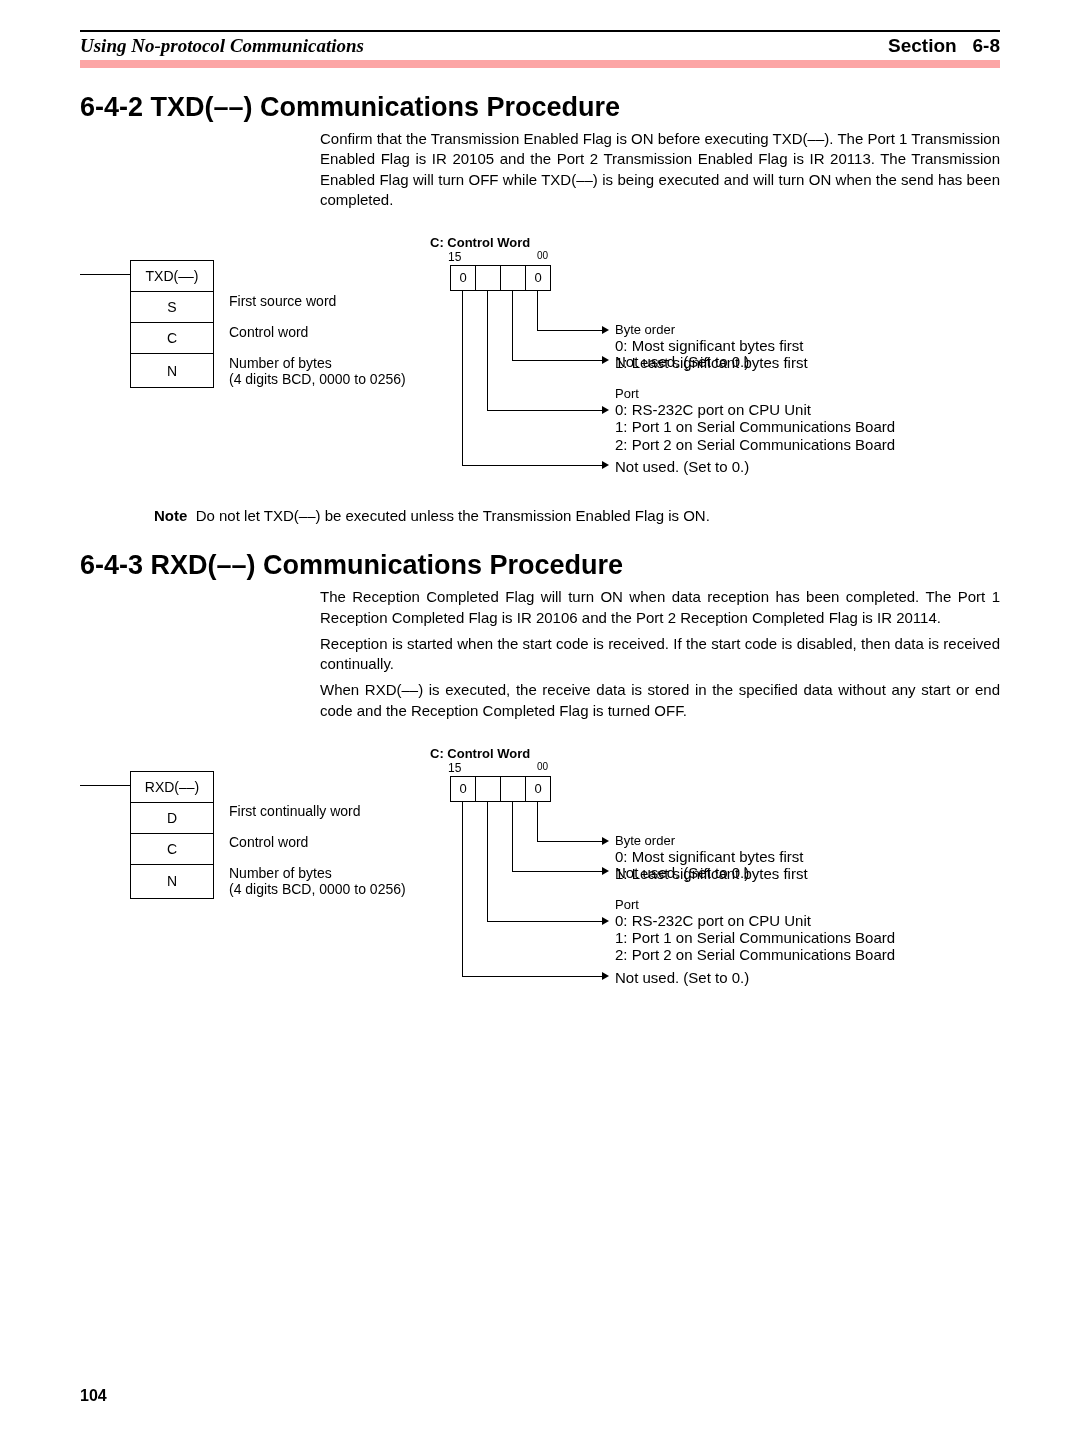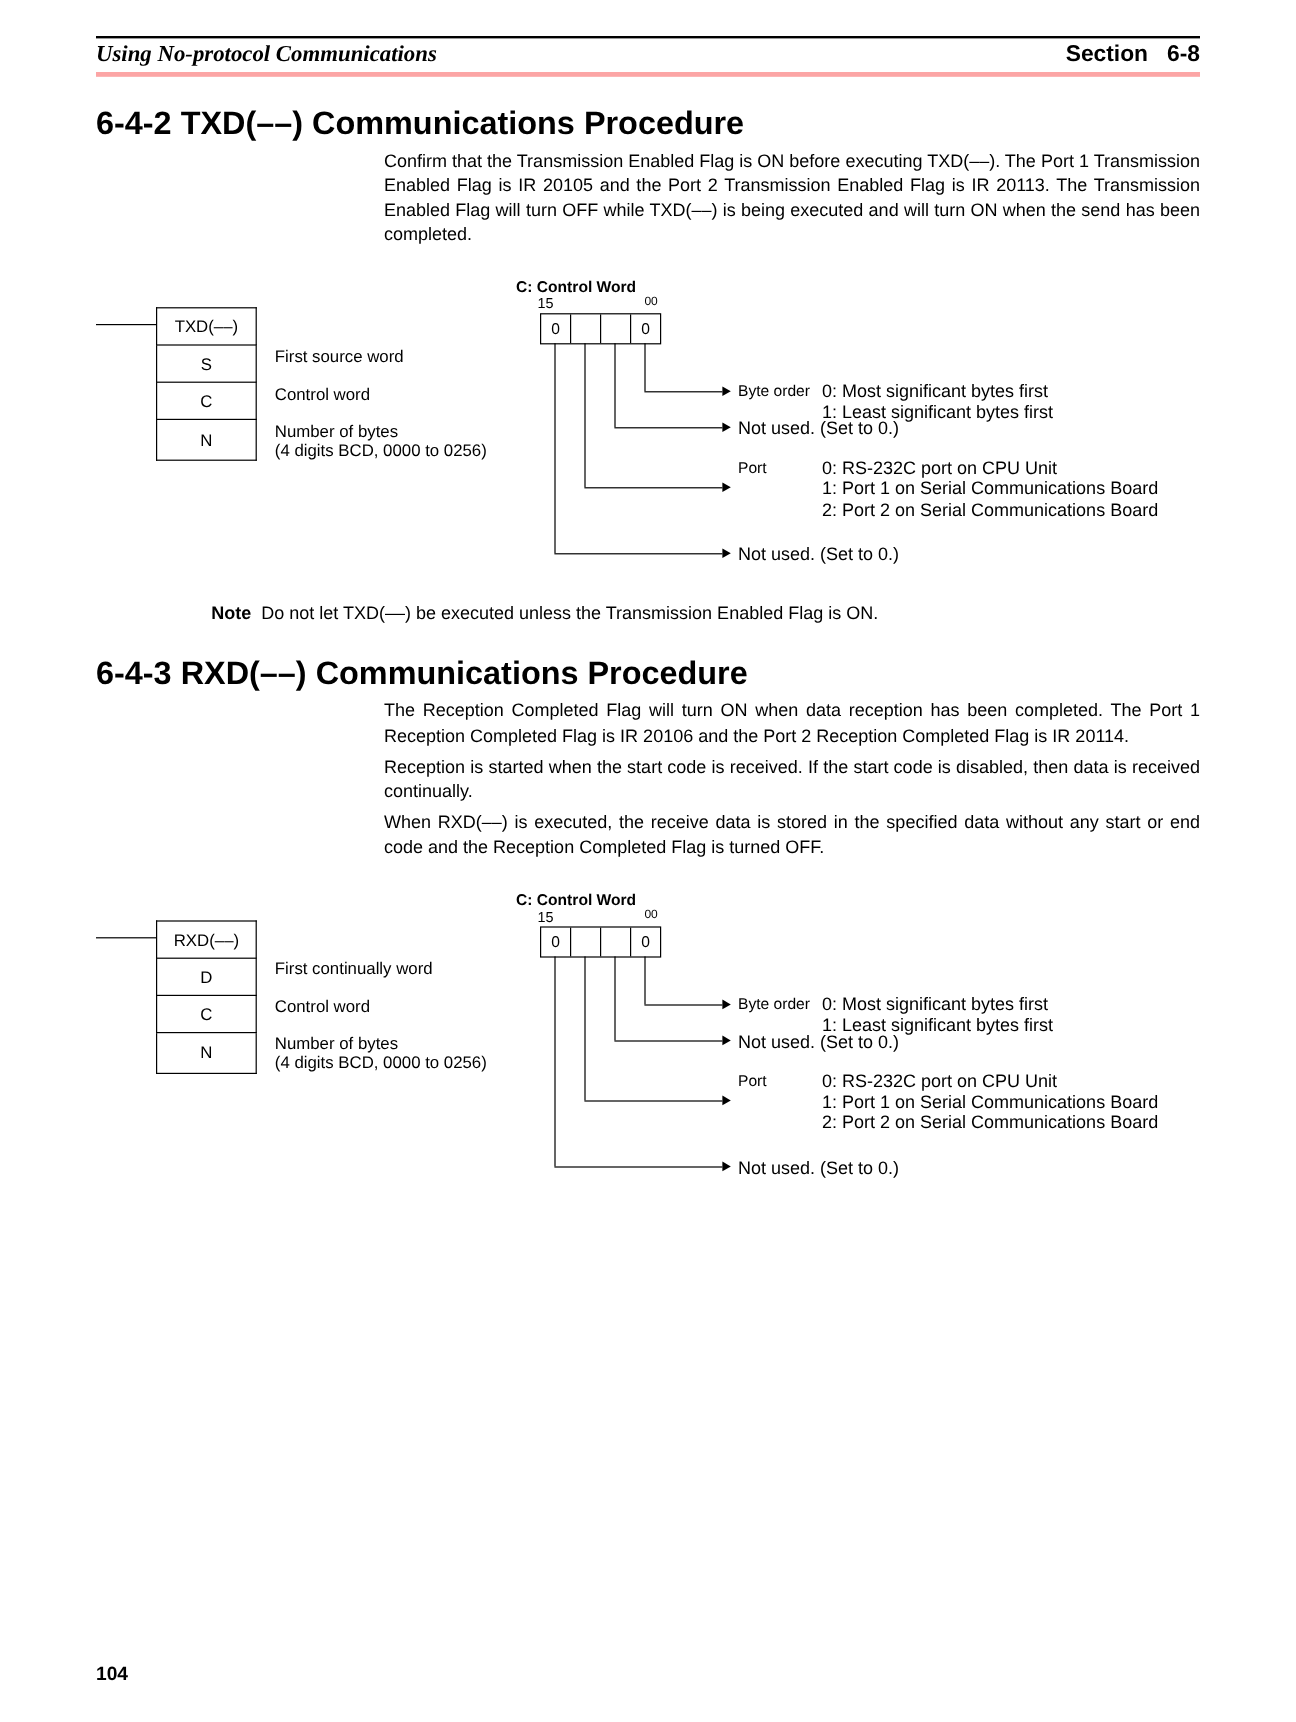--- a/index.html
+++ b/index.html
@@ -12,21 +12,21 @@
   }
   .page {
     width: 1080px;
     height: 1435px;
     position: relative;
     box-sizing: border-box;
     padding: 30px 80px 30px 80px;
   }
   .header-bar {
     border-top: 2px solid #000;
-    border-bottom: 4px solid #fca5a5;
+    border-bottom: 8px solid #fca5a5;
     padding: 3px 0;
     display: flex;
     justify-content: space-between;
     align-items: baseline;
   }
   .header-left {
     font-style: italic;
     font-weight: bold;
     font-family: "Times New Roman", serif;
     font-size: 19px;
@@ -39,21 +39,21 @@
     font-size: 27px;
     font-weight: bold;
     margin: 24px 0 6px 0;
   }
   p.body {
     margin: 6px 0 6px 240px;
     line-height: 1.35;
     text-align: justify;
   }
   p.note {
-    margin: 6px 0 6px 96px;
+    margin: 6px 0 6px 74px;
     line-height: 1.35;
   }
   .note-label { font-weight: bold; }
 
   .diagram {
     position: relative;
     height: 265px;
     margin-top: 25px;
   }
   .diag-title {
@@ -111,20 +111,21 @@
     border-right: 1px solid #000;
     text-align: center;
     font-size: 13px;
     line-height: 24px;
   }
   .bitbox .cell:last-child { border-right: none; }
   .branch-row {
     position: absolute;
     display: flex;
     align-items: flex-start;
+    flex-direction: column;
   }
   .branch-label {
     font-size: 13px;
     width: 70px;
   }
   .branch-desc {
     font-size: 15px;
     line-height: 1.15;
   }
   

